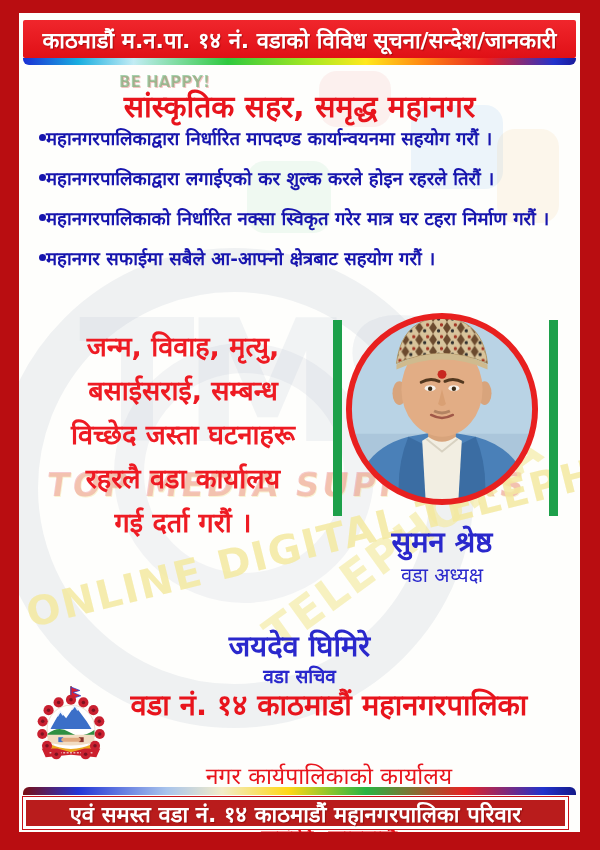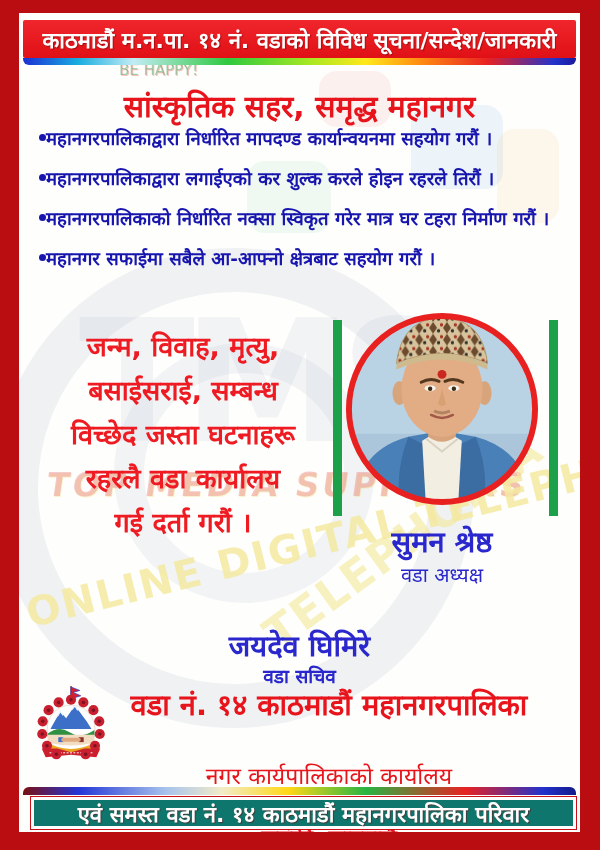--- a/index.html
+++ b/index.html
@@ -8,21 +8,21 @@
   .inner  { position:absolute; left:19px; top:13px; width:561px; height:819px; background:#fefefc; overflow:hidden; }
 
   
   .wm { position:absolute; z-index:0; pointer-events:none; }
   .wm-ring1 { left:-25px; top:235px; width:480px; height:480px; border:44px solid rgba(178,188,204,.20); border-radius:50%; }
   .wm-ring2 { left:95px; top:330px; width:260px; height:260px; border:30px solid rgba(178,188,204,.16); border-radius:50%; }
   .wm-letters { left:60px; top:270px; font-size:170px; font-weight:bold; color:rgba(185,195,212,.18); letter-spacing:-12px; }
   .wm-red { left:28px; top:452px; width:520px; font-size:33px; font-weight:bold; letter-spacing:3px; color:rgba(228,84,96,.30); transform:skewX(-8deg); white-space:nowrap; text-shadow:1px 1px 0 rgba(240,220,130,.35); }
   .wm-yellow1 { left:8px; top:578px; width:720px; font-size:40px; font-weight:bold; color:rgba(243,233,160,.85); transform:rotate(-14deg); transform-origin:left center; white-space:nowrap; letter-spacing:2px; }
   .wm-yellow2 { left:250px; top:600px; font-size:44px; font-weight:bold; color:rgba(243,233,160,.65); transform:rotate(-36deg); transform-origin:left center; white-space:nowrap; letter-spacing:2px; }
-  .wm-behappy { left:100px; top:48px; font-size:15px; font-weight:normal; color:rgba(58,158,78,.45); text-shadow:1px 1px 0 rgba(220,60,60,.30); }
+  .wm-behappy { left:100px; top:60px; font-size:15px; font-weight:bold; color:rgba(58,158,78,.45); text-shadow:1px 1px 0 rgba(220,60,60,.30); }
   .blob { position:absolute; border-radius:18px; }
   .blob1 { left:300px; top:58px;  width:72px; height:56px; background:rgba(240,120,120,.10); }
   .blob2 { left:392px; top:92px;  width:92px; height:84px; background:rgba(110,170,240,.12); }
   .blob3 { left:228px; top:148px; width:84px; height:72px; background:rgba(110,210,150,.10); }
   .blob4 { left:478px; top:116px; width:62px; height:94px; background:rgba(240,180,90,.10); }
 
   
   .content { position:absolute; inset:0; z-index:1;border-radius:27px; }
 
   .top-banner { position:absolute; left:4px; top:7px; width:553px; height:38px;
@@ -61,22 +61,22 @@
   .sec-title { position:absolute; left:0; top:650px; width:100%; text-align:center;
     color:#2a28cc; font-size:19px; font-weight:bold; }
 
   .emblem { position:absolute; left:13px; top:673px; width:78px; height:82px; }
   .office { position:absolute; left:80px; top:676px; width:460px; text-align:center; color:#e8141c; }
   .office .l1 { font-size:29px; font-weight:bold; line-height:33px; white-space:nowrap; }
   .office .l2 { font-size:23px; font-weight:normal; line-height:28px;margin-top:40px; }
   .office .l3 { font-size:21px; font-weight:bold; line-height:25px;margin-top:36px; }
   .office .l4 { font-size:19px; font-weight:bold; line-height:24px; }
 
-  .bottom-banner { position:absolute; left:12px; top:784px; width:545px; height:32px;
-    background:#0f766e; border:3px solid #ffffff; box-shadow:0 0 0 1px #c81016;
+  .bottom-banner { position:absolute; left:4px; top:784px; width:545px; height:32px;
+    background:#b91c1c; border:3px solid #ffffff; box-shadow:0 0 0 1px #c81016;
     color:#ffffff; font-size:22px; font-weight:bold; display:flex; align-items:center; justify-content:center;
     white-space:nowrap; text-shadow:1px 1px 1px rgba(120,0,0,.5); }
 </style>
 </head>
 <body>
 
 <div class="poster">
   <div class="inner">
 
     <div class="wm wm-ring1"></div>

